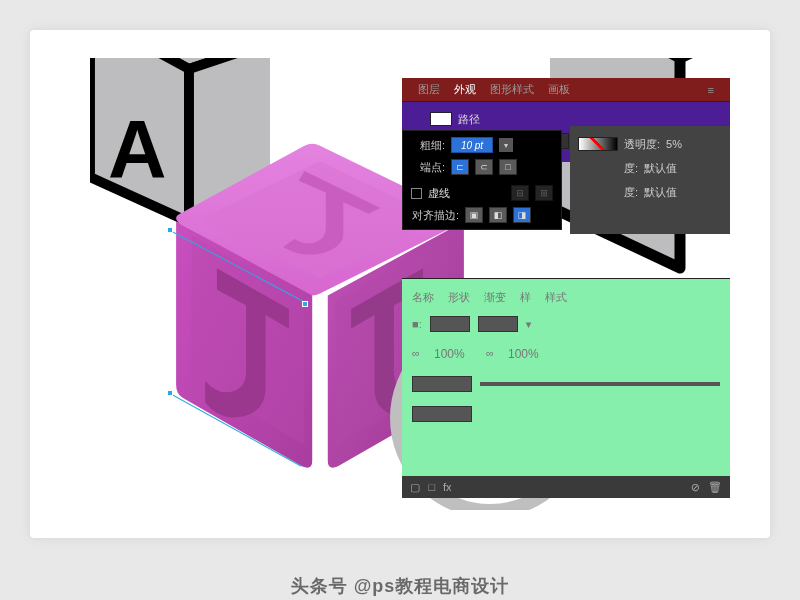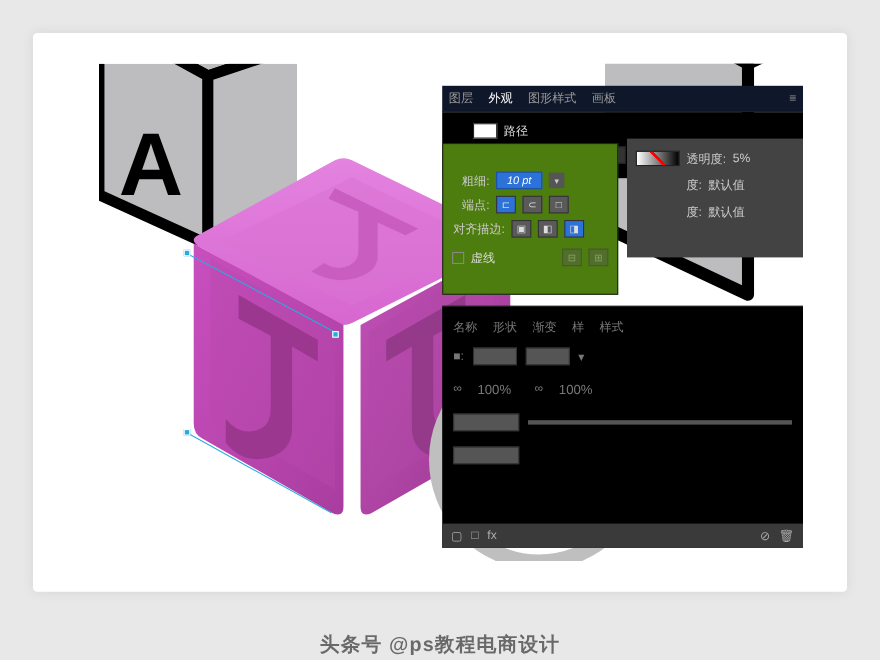--- a/index.html
+++ b/index.html
@@ -12,45 +12,45 @@
   .gc-top { fill:#bdbcbe; stroke:#000; stroke-width:11; stroke-linejoin:round; }
   .gc-side { fill:#bdbcbe; stroke:#000; stroke-width:11; stroke-linejoin:round; }
   .gc-letter { font: 900 90px Arial; fill:#000; }
   .pink-cube { position: absolute; left: 90px; top: 80px; width: 320px; height: 350px; }
   .sel-line { position: absolute; background:#29abe2; height:1px; }
   .sel-anchor { position: absolute; width:6px; height:6px; background:#29abe2; border:1px solid #fff; transform:translate(-50%,-50%); }
   .magnify { position:absolute; left: 320px; top: 260px; width:200px; height:200px; border:14px solid #bfbfbf; border-radius:50%; background:#fff; overflow:hidden; }
   .magnify .swatch { position:absolute; left:-30px; top:-30px; width:150px; height:150px; background:#b63fa9; transform:skewY(22deg); border-radius:0 0 14px 0; }
   .magnify .shadow { position:absolute; left:10px; top:120px; width:150px; height:40px; background:#e3e3e3; border-radius:10px; transform:rotate(-8deg); opacity:.6; }
   .panels { position:absolute; right:0; top:20px; width:328px; font-size:11px; color:#ddd; }
-  .panel-tabs { display:flex; background:#0f172a; height:24px; align-items:center; padding:0 6px; gap:14px; border-bottom:1px solid #222; }
+  .panel-tabs { display:flex; background:#7f1d1d; height:24px; align-items:center; padding:0 16px; gap:14px; border-bottom:1px solid #222; }
   .panel-tabs span { color:#999; cursor:default; }
   .panel-tabs span.active { color:#fff; }
   .panel-tabs .menu { margin-left:auto; color:#999; }
-  .panel-body { background:#000000; padding:6px 8px 10px; }
+  .panel-body { background:#4c1d95; padding:6px 8px 10px; }
   .row { display:flex; align-items:center; height:22px; gap:6px; }
   .eye { width:14px; height:14px; background:#bbb; border-radius:50%; position:relative; }
   .eye::after { content:''; position:absolute; left:4px; top:4px; width:6px; height:6px; background:#333; border-radius:50%; }
   .swatch-mini { width:22px; height:14px; background:#000; border:1px solid #222; display:inline-block; }
   .sel-small { width:14px; height:14px; background:#555; color:#ccc; display:inline-flex; align-items:center; justify-content:center; font-size:8px; }
   .pt-input { width:44px; height:16px; background:#333; border:1px solid #222; color:#ddd; font-size:10px; padding:0 3px; }
   .badge-blue { background:#2c72d9; color:#fff; font-size:10px; padding:1px 6px; border-radius:2px; }
-  .stroke-popup { position:absolute; left:0; top:52px; width:160px; background:#4d7c0f; border:1px solid #222; padding:22px 8px; font-size:11px; }
+  .stroke-popup { position:absolute; left:0; top:52px; width:160px; background:#000000; border:1px solid #222; padding:3px 8px; font-size:11px; }
   .stroke-popup .prow { display:flex; align-items:center; height:22px; gap:6px; }
   .stroke-popup .prow .plabel { width:34px; color:#ccc; text-align:right; }
   .mini-input { width:42px; height:16px; background:#2c72d9; color:#fff; border:1px solid #1a4fa0; font-size:10px; text-align:center;font-style:italic; }
   .mini-sel { width:14px; height:14px; background:#555; color:#ccc; display:inline-flex; align-items:center; justify-content:center; font-size:8px; }
   .btn-ico { width:18px; height:16px; background:#5a5a5a; border:1px solid #333; display:inline-flex; align-items:center; justify-content:center; color:#ddd; font-size:9px; }
   .btn-ico.on { background:#2c72d9; }
   .chk { width:11px; height:11px; border:1px solid #888; display:inline-block; }
   .panel2 { position:absolute; left:168px; top:48px; width:160px; background:#434343; padding:6px 8px 30px; font-size:11px; color:#ccc; }
   .panel2 .prow2 { display:flex; align-items:center; height:24px; gap:6px; }
   .grad-swatch { width:40px; height:14px; background:linear-gradient(90deg,#fff,#000); border:1px solid #222; position:relative; }
   .grad-swatch .diag { position:absolute; left:0; top:0; right:0; bottom:0; background:linear-gradient(45deg, transparent 46%, red 46%, red 54%, transparent 54%); }
-  .lower-panel { position:absolute; left:0; top:200px; width:328px; height:220px; background:#000000; border-top:1px solid #222; font-size:11px; color:#888; padding:8px 10px; }
+  .lower-panel { position:absolute; left:0; top:200px; width:328px; height:220px; background:#86efac; border-top:1px solid #222; font-size:11px; color:#888; padding:8px 10px; }
   .lower-tabs { display:flex; gap:14px; height:20px; align-items:center; color:#777; }
   .lower-row { display:flex; align-items:center; height:26px; gap:8px; margin-top:4px; }
   .grey-slot { width:40px; height:16px; background:#555; border:1px solid #333; }
   .grey-slot.long { width:60px; }
   .num-lbl { color:#777; font-size:12px; width:44px; }
   .link-ico { width:14px; height:14px; color:#777; }
   .slider-line { flex:1; height:4px; background:#555; position:relative; }
   .panel-foot { position:absolute; left:0; bottom:0; right:0; height:22px; background:#3a3a3a; display:flex; align-items:center; padding:0 8px; gap:8px; color:#aaa; font-size:11px; }
   .panel-foot .spacer { flex:1; }
   .watermark { position:absolute; left:0; right:0; bottom:2px; text-align:center; font-size:18px; font-weight:600; color:rgba(0,0,0,.55); letter-spacing:1px; }
@@ -158,32 +158,32 @@
           <span class="plabel">粗细:</span>
           <input class="mini-input" value="10 pt" style="">
           <span class="mini-sel">▾</span>
         </div>
         <div class="prow">
           <span class="plabel">端点:</span>
           <span class="btn-ico on">⊏</span>
           <span class="btn-ico">⊂</span>
           <span class="btn-ico">□</span>
         </div>
-        <div class="prow">
-          <span class="plabel" style="width:48px">对齐描边:</span>
-          <span class="btn-ico">▣</span>
-          <span class="btn-ico">◧</span>
-          <span class="btn-ico on">◨</span>
-        </div>
         <div class="prow" style="margin-top:4px">
           <span class="chk"></span>
           <span>虚线</span>
           <span style="flex:1"></span>
           <span class="btn-ico" style="opacity:.4">⊟</span>
           <span class="btn-ico" style="opacity:.4">⊞</span>
+        </div>
+        <div class="prow">
+          <span class="plabel" style="width:48px">对齐描边:</span>
+          <span class="btn-ico">▣</span>
+          <span class="btn-ico">◧</span>
+          <span class="btn-ico on">◨</span>
         </div>
       </div>
 
       <div class="panel2">
         <div class="prow2">
           <span class="grad-swatch">
               <span class="diag"></span>
             </span>
           <span>透明度:</span>
           <span>5%</span>

